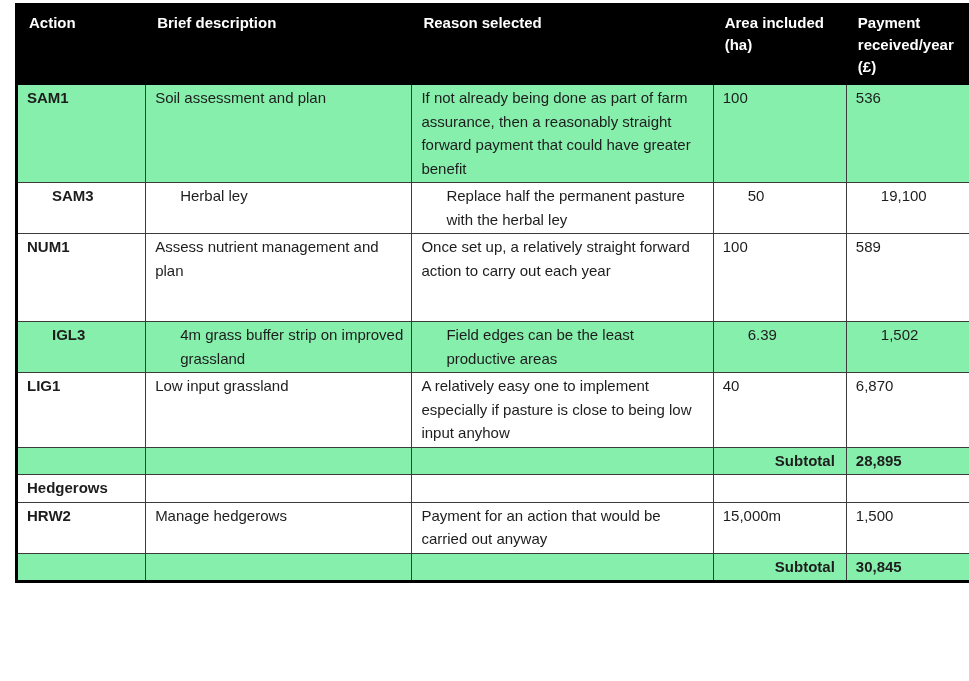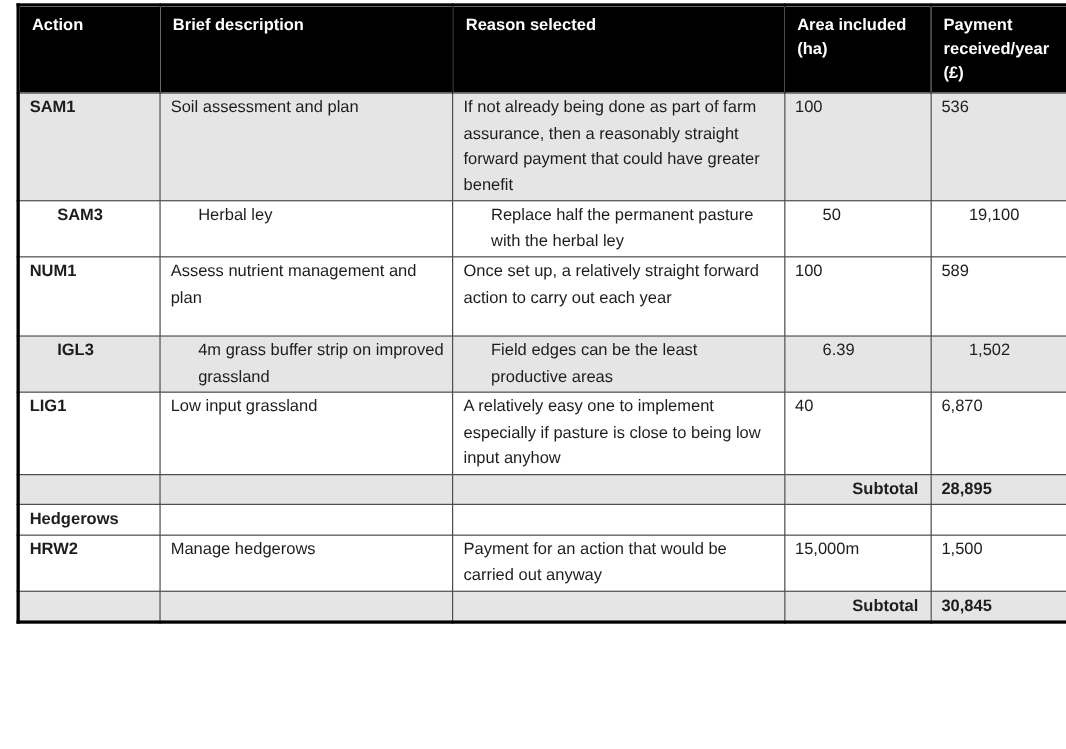--- a/index.html
+++ b/index.html
@@ -38,32 +38,32 @@
   thead th {
     background: #000000;
     color: #ffffff;
     font-weight: bold;
     line-height: 22px;
     padding: 6px 6px 6px 11px;
     height: 73px;
     border-color: #000;
   }
 
-  tr.beige td { background: #e5e5e5; }
+  tr.beige td { background: #86efac; }
   tr.white td { background: #ffffff; }
 
   td.code, td.section-label { font-weight: bold; }
   td.num { text-align: left; padding-right: 11px; }
   td.sub-label { font-weight: bold; text-align: right; padding-right: 11px; }
   td.sub-value { font-weight: bold; text-align: left; padding-right: 6px; }
 
   
   tr.h95 td { height: 95px; }
   tr.h47 td { height: 47px; padding-left: 34px; }
-  tr.h71 td { height: 72px; }
+  tr.h71 td { height: 88px; }
   tr.h72 td { height: 72px; }
   tr.h48 td { height: 48px; }
   tr.h26 td { height: 26px; }
   tr.h25 td { height: 25px; }
   tr.h24 td { height: 24px; }
 </style>
 </head>
 <body>
 
 <div class="page">

